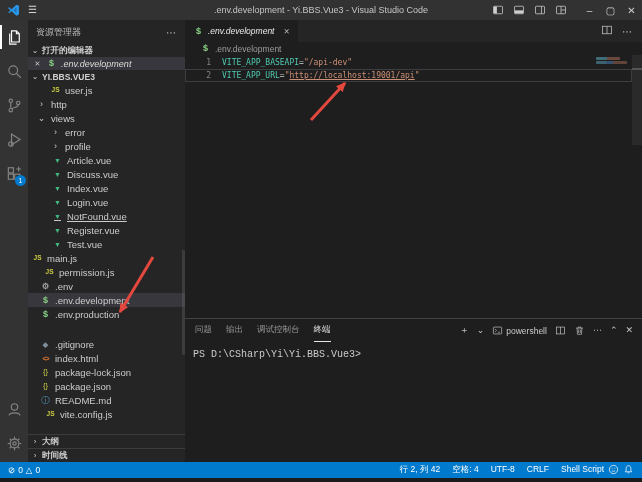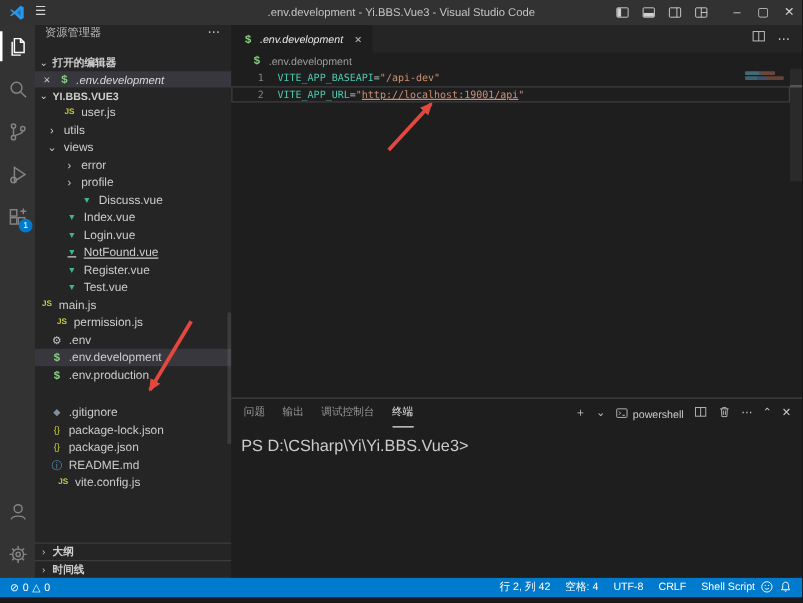--- a/index.html
+++ b/index.html
@@ -27,21 +27,21 @@
   .ab-item{width:28px;height:34px;display:flex;align-items:center;justify-content:center;position:relative}
   .ab-item svg{width:17px;height:17px;stroke:#848484;fill:none;stroke-width:1.1}
   .ab-item.active svg{stroke:#ffffff}
   .ab-item.active::before{content:'';position:absolute;left:0;top:5px;bottom:5px;width:2px;background:#fff}
   .ab-badge{position:absolute;right:2px;bottom:4px;background:#007acc;color:#fff;border-radius:50%;
     width:11px;height:11px;font-size:7px;display:flex;align-items:center;justify-content:center}
   .ab-bottom{margin-top:auto;margin-bottom:2px;display:flex;flex-direction:column;align-items:center}
 
   
   .sidebar{width:157px;background:#252526;display:flex;flex-direction:column;font-size:9.5px;position:relative;flex:0 0 auto}
-  .sb-title-row{height:24px;display:flex;padding:0 8px;color:#bbbbbb;font-size:9px}
+  .sb-title-row{height:24px;display:flex;align-items:center;padding:0 8px;color:#bbbbbb;font-size:9px}
   .sb-title-row .more{margin-left:auto;font-size:10px;color:#c5c5c5;letter-spacing:1px}
   .sb-section-header{height:13px;display:flex;align-items:center;font-weight:bold;font-size:8.5px;color:#cfcfcf;padding-left:3px;gap:3px;white-space:nowrap}
   .chev{font-size:8px;width:8px;display:inline-flex;justify-content:center;color:#cccccc;font-weight:normal}
   .open-editor-item{height:13px;display:flex;align-items:center;background:#37373d;padding-left:5px;gap:4px;font-size:9px;white-space:nowrap}
   .oe-close{font-size:7px;color:#c5c5c5;width:9px;text-align:center}
   .oe-label{font-style:italic;color:#dcdcdc}
   .file-tree{height:350px;overflow:hidden}
   .tree-row{height:14px;display:flex;align-items:center;gap:4px;color:#cccccc;white-space:nowrap;font-size:9.5px}
   .tree-row.selected{background:#37373d}
   .ticon{display:inline-flex;width:11px;justify-content:center;align-items:center;font-weight:bold;flex:0 0 auto;line-height:1}
@@ -88,21 +88,21 @@
   
   .panel{height:144px;border-top:1px solid #434346;display:flex;flex-direction:column;background:#1e1e1e}
   .panel-tabs-row{height:23px;display:flex;align-items:center;padding:0 9px 0 10px}
   .panel-tab{font-size:8.5px;color:#969696;margin-right:14px;height:100%;display:flex;align-items:center;
     border-bottom:1px solid transparent;white-space:nowrap}
   .panel-tab.active{color:#e7e7e7;border-bottom-color:#e7e7e7}
   .panel-actions{margin-left:auto;display:flex;align-items:center;gap:8px;color:#c5c5c5}
   .panel-actions svg{width:11px;height:11px;stroke:#c5c5c5;fill:none;stroke-width:1}
   .pa-glyph{font-size:9px;line-height:1}
   .pa-profile{display:flex;align-items:center;gap:3px;font-size:8.5px;color:#cccccc}
-  .terminal{font-family:Liberation Sans, sans-serif;font-size:13px;color:#cccccc;padding:7px 0 0 8px}
+  .terminal{font-family:Liberation Mono, monospace;font-size:10px;color:#cccccc;padding:7px 0 0 8px}
 
   
   .statusbar{height:16px;background:#007acc;display:flex;align-items:center;color:#fff;font-size:8.5px;padding:0 8px}
   .sb-problems{display:flex;align-items:center;gap:3px}
   .sb-problems .g{font-size:8.5px}
   .sb-right{margin-left:auto;display:flex;align-items:center;gap:4px;white-space:nowrap}
   .sb-right svg{width:11px;height:11px;stroke:#fff;fill:none;stroke-width:1.1}
   .window-bottom-edge{height:4px;background:#1b1b1c}
 
   .arrows{position:absolute;left:0;top:0;width:642px;height:482px;pointer-events:none;z-index:40}
@@ -228,35 +228,39 @@
         <span class="chev" data-interactable="false">⌄</span>
         <span data-interactable="false">YI.BBS.VUE3</span>
       </div>
       <div class="file-tree" data-interactable="false">
           <div class="tree-row" data-interactable="true" style="padding-left: 22px;">
             <span class="ticon js" data-interactable="false">JS</span>
             <span class="tlabel" data-interactable="false">user.js</span>
           </div>
           <div class="tree-row" data-interactable="true" style="padding-left: 8px;">
             <span class="ticon folder" data-interactable="false">›</span>
-            <span class="tlabel" data-interactable="false">utils</span>
+            <span class="tlabel" data-interactable="false">http</span>
           </div>
           <div class="tree-row" data-interactable="true" style="padding-left: 8px;">
             <span class="ticon folder" data-interactable="false">⌄</span>
             <span class="tlabel" data-interactable="false">views</span>
           </div>
           <div class="tree-row" data-interactable="true" style="padding-left: 22px;">
             <span class="ticon folder" data-interactable="false">›</span>
             <span class="tlabel" data-interactable="false">error</span>
           </div>
           <div class="tree-row" data-interactable="true" style="padding-left: 22px;">
             <span class="ticon folder" data-interactable="false">›</span>
             <span class="tlabel" data-interactable="false">profile</span>
           </div>
-          <div class="tree-row" data-interactable="true" style="padding-left: 36px;">
+          <div class="tree-row" data-interactable="true" style="padding-left: 24px;">
+            <span class="ticon vue" data-interactable="false">▼</span>
+            <span class="tlabel" data-interactable="false">Article.vue</span>
+          </div>
+          <div class="tree-row" data-interactable="true" style="padding-left: 24px;">
             <span class="ticon vue" data-interactable="false">▼</span>
             <span class="tlabel" data-interactable="false">Discuss.vue</span>
           </div>
           <div class="tree-row" data-interactable="true" style="padding-left: 24px;">
             <span class="ticon vue" data-interactable="false">▼</span>
             <span class="tlabel" data-interactable="false">Index.vue</span>
           </div>
           <div class="tree-row" data-interactable="true" style="padding-left: 24px;">
             <span class="ticon vue" data-interactable="false">▼</span>
             <span class="tlabel" data-interactable="false">Login.vue</span>
@@ -289,20 +293,24 @@
             <span class="ticon shell" data-interactable="false">$</span>
             <span class="tlabel" data-interactable="false">.env.development</span>
           </div>
           <div class="tree-row" data-interactable="true" style="padding-left: 12px;">
             <span class="ticon shell" data-interactable="false">$</span>
             <span class="tlabel" data-interactable="false">.env.production</span>
           </div>
           <div class="tree-row" data-interactable="true" style="padding-left: 12px; margin-top: 16px;">
             <span class="ticon git" data-interactable="false">◆</span>
             <span class="tlabel" data-interactable="false">.gitignore</span>
+          </div>
+          <div class="tree-row" data-interactable="true" style="padding-left: 12px;">
+            <span class="ticon html" data-interactable="false">&lt;&gt;</span>
+            <span class="tlabel" data-interactable="false">index.html</span>
           </div>
           <div class="tree-row" data-interactable="true" style="padding-left: 12px;">
             <span class="ticon json" data-interactable="false">{}</span>
             <span class="tlabel" data-interactable="false">package-lock.json</span>
           </div>
           <div class="tree-row" data-interactable="true" style="padding-left: 12px;">
             <span class="ticon json" data-interactable="false">{}</span>
             <span class="tlabel" data-interactable="false">package.json</span>
           </div>
           <div class="tree-row" data-interactable="true" style="padding-left: 12px;">

